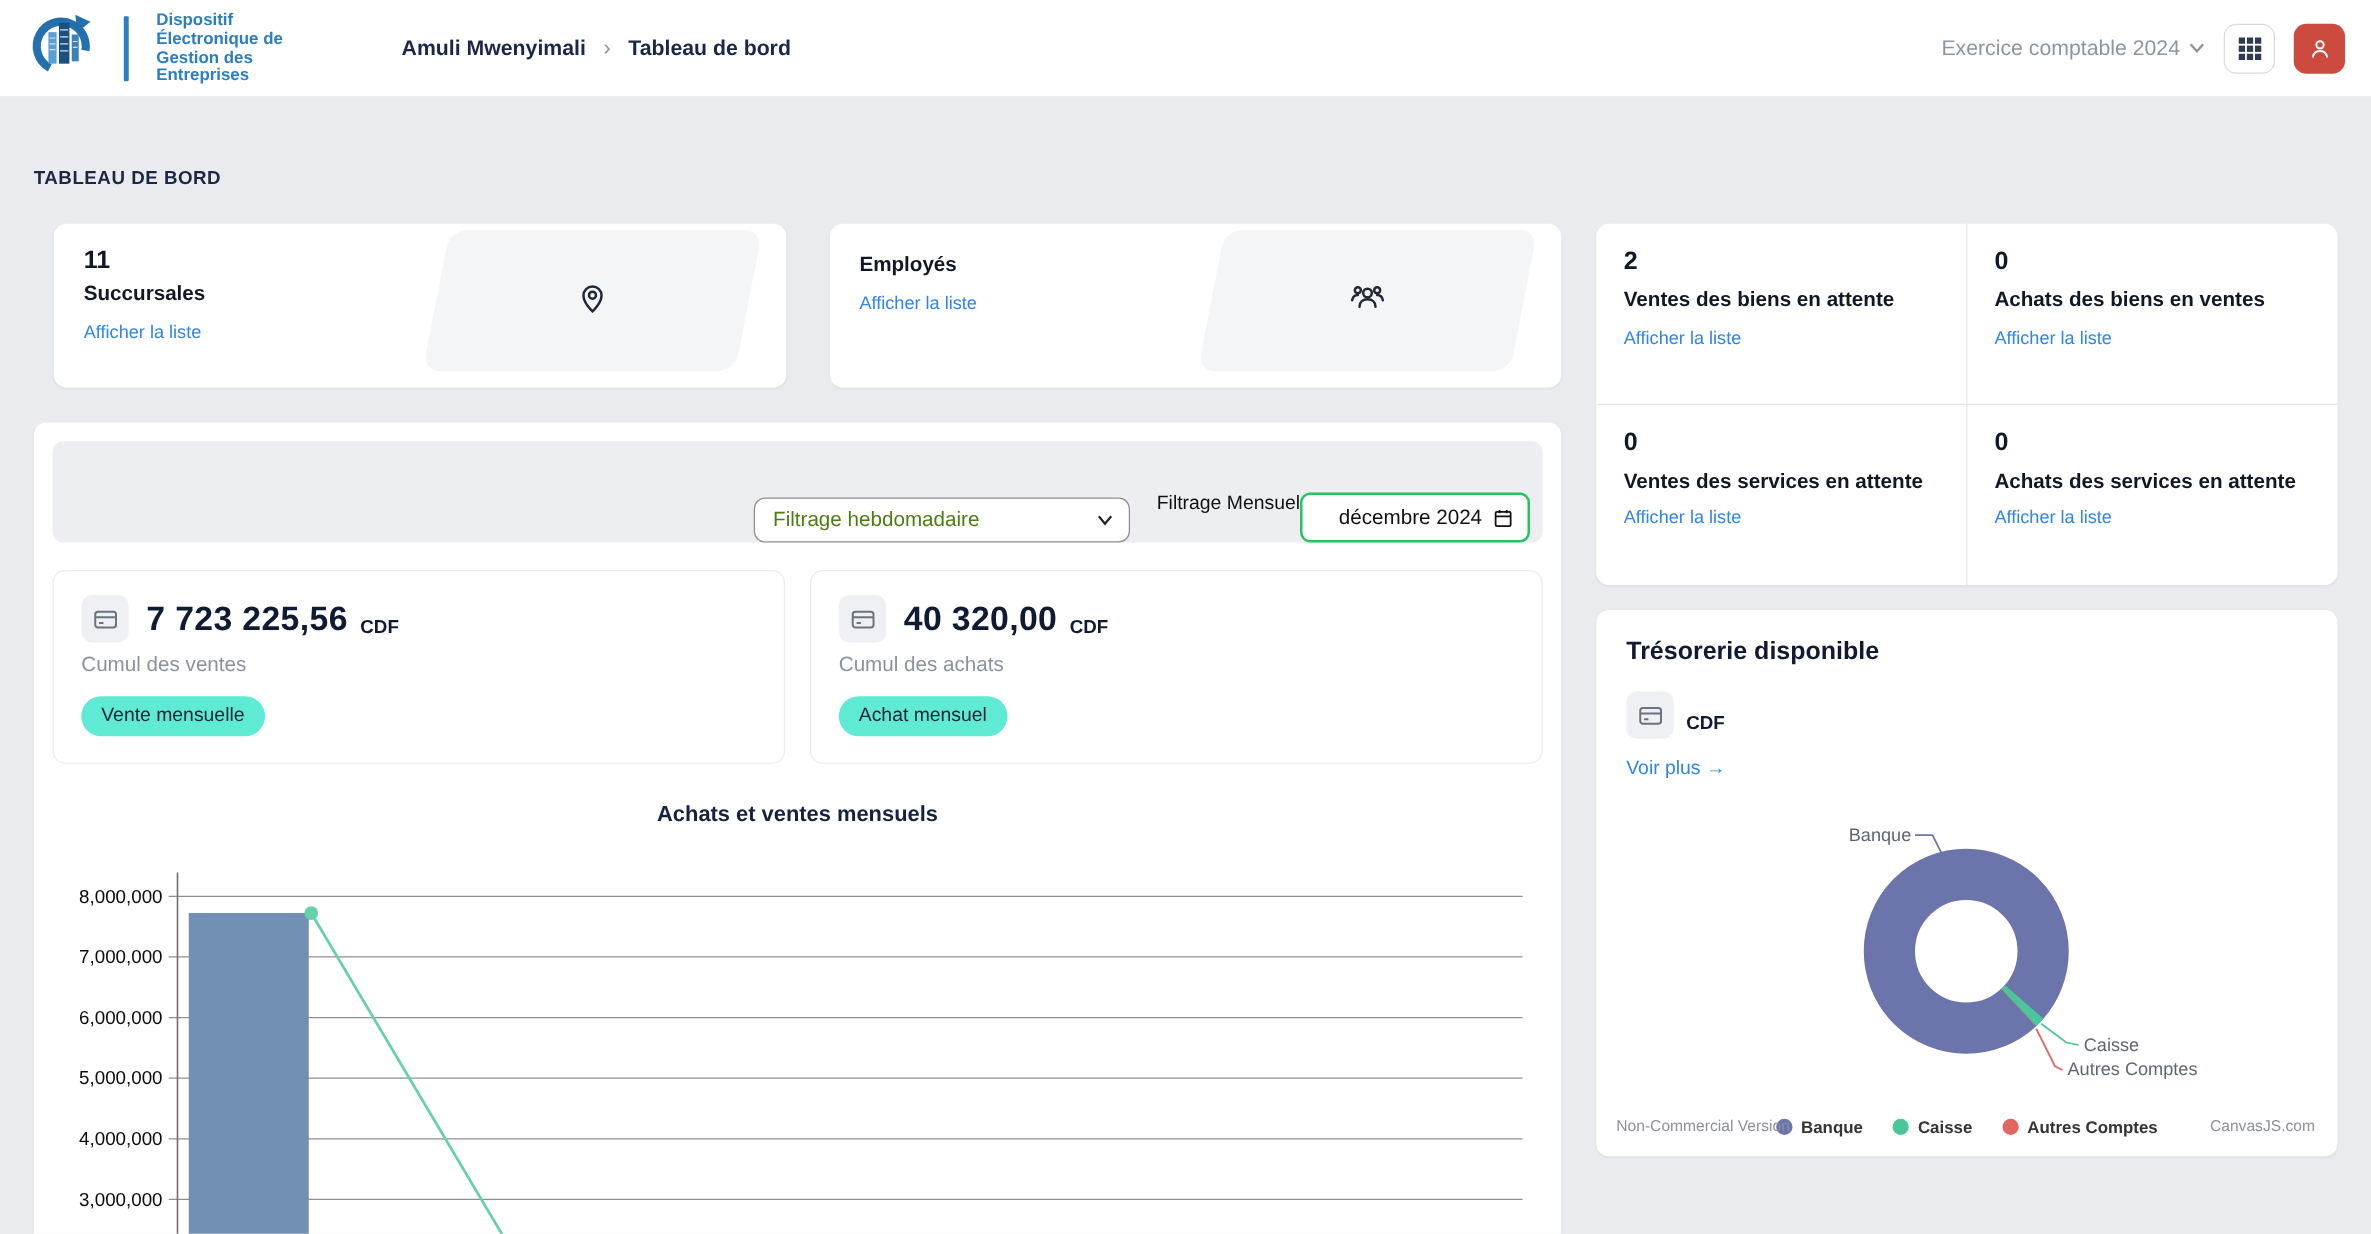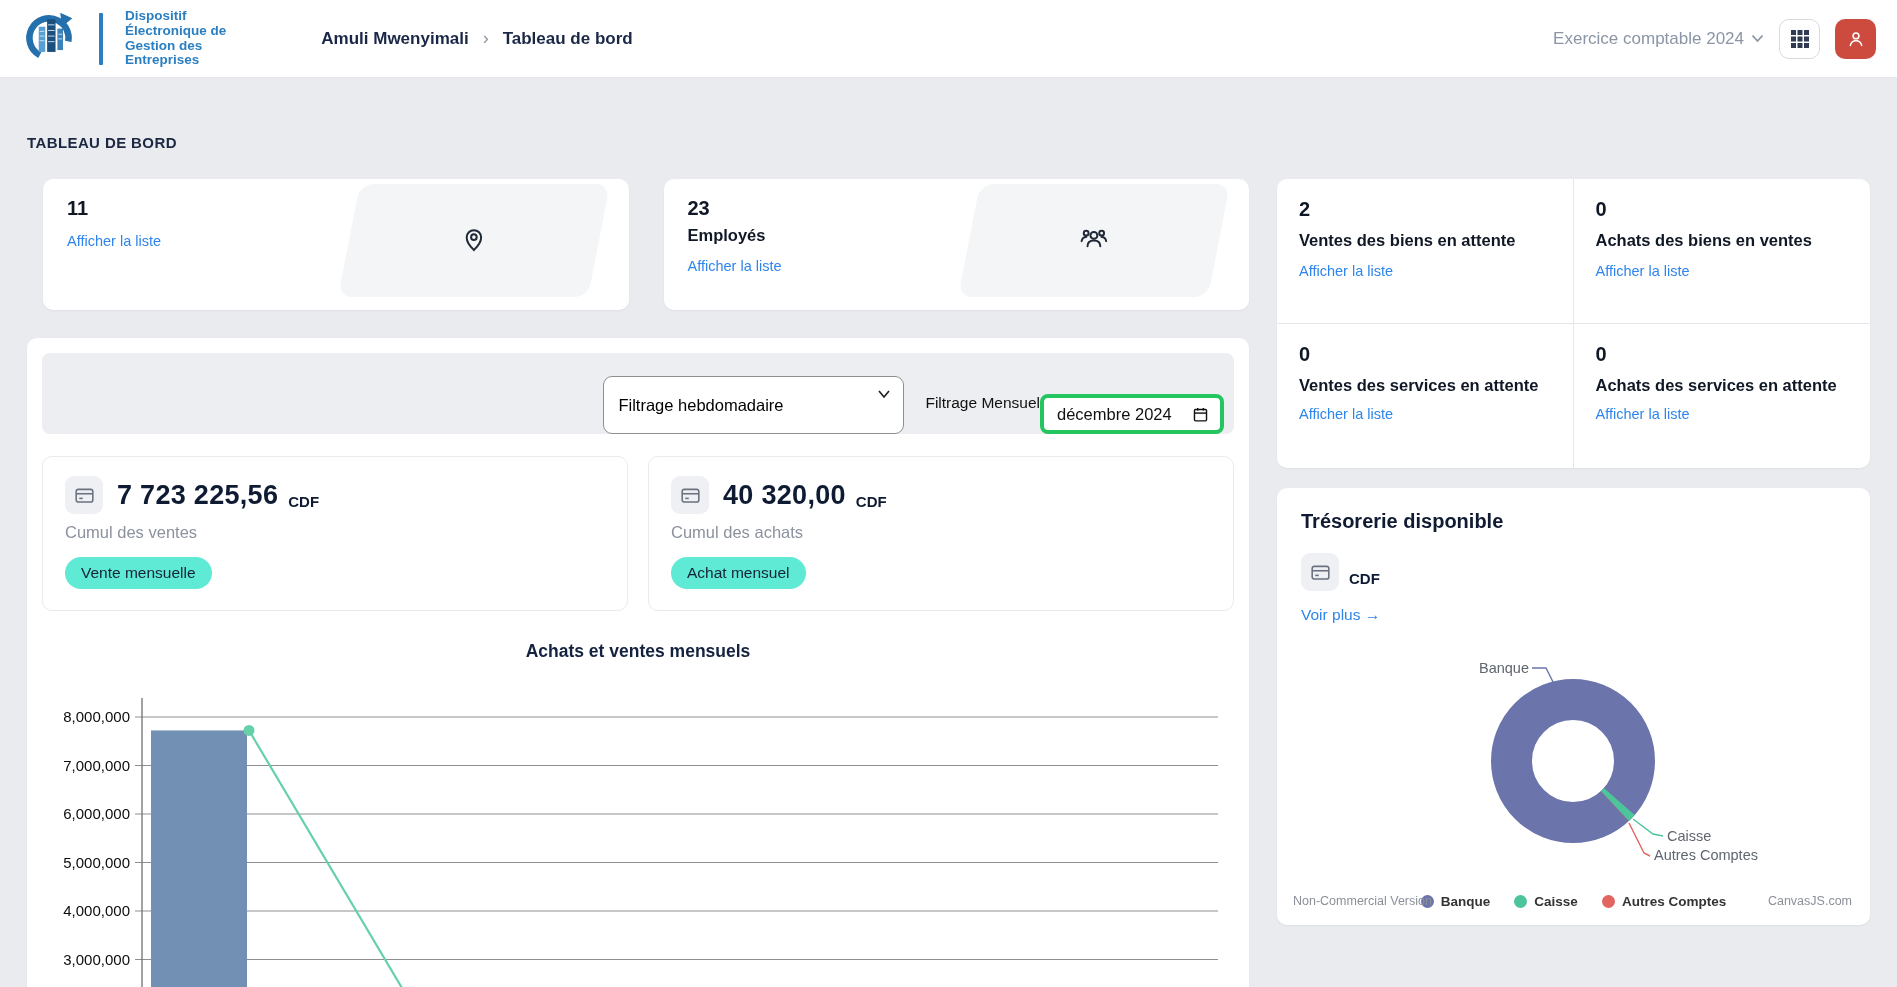--- a/index.html
+++ b/index.html
@@ -50,28 +50,28 @@
   .pending-value { font-size:20px; font-weight:bold; color:#101826; }
   .pending-label { font-size:16.5px; font-weight:bold; color:#101826; margin-top:9px; line-height:1.3; max-width:250px; }
   .pending-link  { font-size:14.5px; color:#2e85ec; text-decoration:none; display:inline-block; margin-top:12px; cursor:pointer; }
   .pending-cell.tall .pending-link { margin-top:10px; }
 
   
   .chart-card { height:700px; padding:15px 15px 0; }
   .filter-band { height:81px; background:#eceef1; border-radius:8px; display:flex; justify-content:flex-end;
                  align-items:flex-end; gap:21px; padding-right:10px; }
   .select-wrap { position:relative; }
-  .weekly-select { width:301px; height:58px; background:#fff; border:1px solid #8f8f8f; border-radius:9px;
-                   font-size:16.5px; color:#000000; padding:0 36px 0 14px; appearance:none;
+  .weekly-select { width:301px; height:36px; background:#fff; border:1px solid #8f8f8f; border-radius:9px;
+                   font-size:16.5px; color:#4d7c0f; padding:0 36px 0 14px; appearance:none;
                    font-family:"Liberation Sans",sans-serif; cursor:pointer; }
   .select-chev { position:absolute; right:13px; top:13px; pointer-events:none; }
   .month-group { display:flex; flex-direction:row; }
   .month-label { font-size:15.5px; color:#111; margin-bottom:4px; }
-  .month-input { width:184px; height:40px; background:#fff; border:4px solid #22c55e; border-radius:8px;
-                 display:flex; align-items:center; justify-content:space-between; padding:0 11px 0 13px;
+  .month-input { width:184px; height:40px; background:#fff; border:2px solid #22c55e; border-radius:8px;
+                 display:flex; align-items:center; justify-content:space-between; padding:0 11px 0 29px;
                  font-size:16.5px; color:#111; cursor:pointer; }
 
   .totals-row { display:flex; gap:20px; margin-top:22px; }
   .total-card { flex:1; height:155px; border:1px solid #e9ebed; border-radius:10px; padding:19px 22px;
                 box-shadow:none; }
   .amount-row { display:flex; align-items:center; }
   .icon-box { width:38px; height:38px; border-radius:9px; background:#eef0f3; display:flex;
               align-items:center; justify-content:center; flex:none; }
   .amount { font-size:27px; font-weight:800; color:#0f1b33; margin-left:14px; letter-spacing:.3px; }
   .currency { font-size:15px; font-weight:800; color:#0f1b33; margin-left:10px; align-self:flex-end; padding-bottom:4px; }
@@ -169,33 +169,33 @@
 <div class="content">
   <div class="section-title">TABLEAU DE BORD</div>
 
   <div class="columns">
 
     <div class="col-left">
       <div class="stat-row">
 
         <div class="card stat-card">
           <div class="stat-value">11</div>
+          <div class="stat-label">Succursales</div>
           <a class="stat-link">Afficher la liste</a>
           <div class="stat-slant">
             <span class="ic">
               <svg width="28" height="28" viewBox="0 0 24 24" fill="none" stroke="#1f2937" stroke-width="1.7">
                 <path d="M12 21.5 C12 21.5 5.8 15.8 5.8 10.6 A6.2 6.2 0 1 1 18.2 10.6 C18.2 15.8 12 21.5 12 21.5 Z"></path>
                 <circle cx="12" cy="10.4" r="2.4"></circle>
               </svg>
             </span>
           </div>
         </div>
 
         <div class="card stat-card">
-          <div class="stat-value">23</div>
           <div class="stat-label">Employés</div>
           <a class="stat-link">Afficher la liste</a>
           <div class="stat-slant">
             <span class="ic">
               <svg width="32" height="32" viewBox="0 0 24 24" fill="none" stroke="#1f2937" stroke-width="1.5">
                 <circle cx="12" cy="9.3" r="2.6"></circle>
                 <path d="M7.2 17.5 c0-2.9 2.1-4.4 4.8-4.4 s4.8 1.5 4.8 4.4" stroke-linecap="round"></path>
                 <circle cx="6.2" cy="7.6" r="1.8"></circle>
                 <path d="M2.8 13.6 c.4-2 1.7-3.1 3.4-3.1" stroke-linecap="round"></path>
                 <circle cx="17.8" cy="7.6" r="1.8"></circle>

